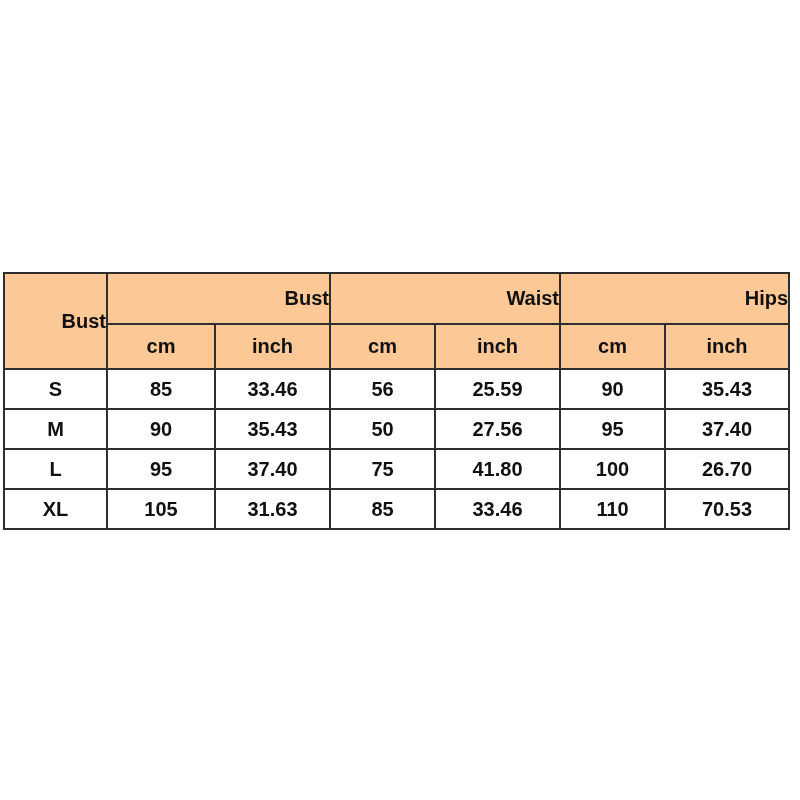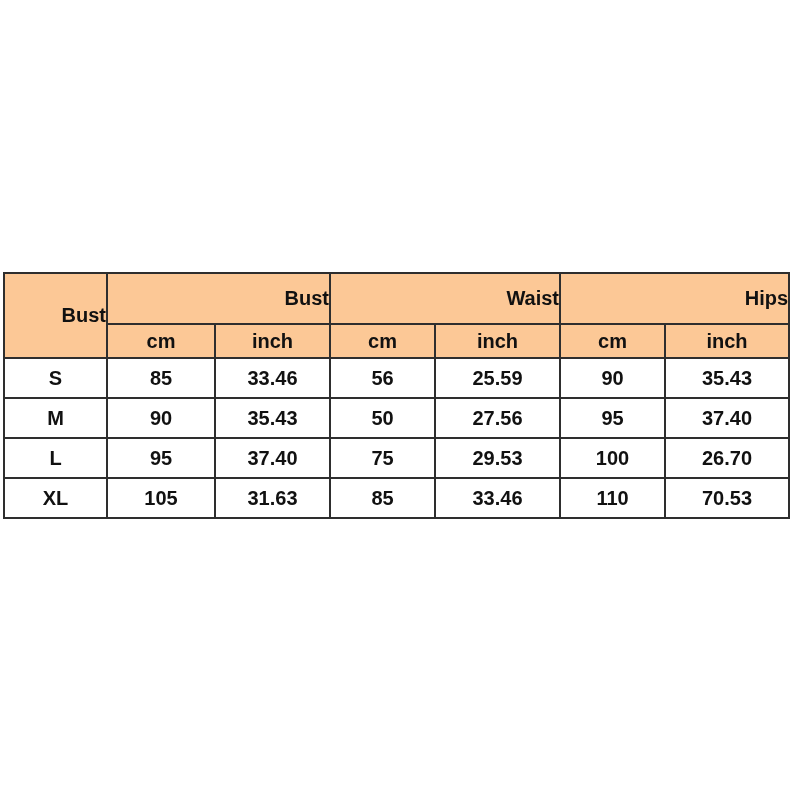--- a/index.html
+++ b/index.html
@@ -27,21 +27,21 @@
     vertical-align:middle;
     font-weight:bold;
     font-size:20px;
     color:var(--text);
     background:var(--body-bg);
   }
   table.size-chart thead th{
     background:var(--header-bg);
   }
   tr.group-row th{height:51px;text-align:right;}
-  tr.unit-row th{height:34px;}
+  tr.unit-row th{height:45px;}
   tr.data-row td{height:40px;}
 </style>
 </head>
 <body>
 
 <div class="canvas">
   <table class="size-chart">
     <colgroup>
       <col style="width:103px">
       <col style="width:108px">
@@ -84,21 +84,21 @@
         <td>50</td>
         <td>27.56</td>
         <td>95</td>
         <td>37.40</td>
       </tr>
       <tr class="data-row">
         <td>L</td>
         <td>95</td>
         <td>37.40</td>
         <td>75</td>
-        <td>29.53</td>
+        <td>41.80</td>
         <td>100</td>
         <td>26.70</td>
       </tr>
       <tr class="data-row">
         <td>XL</td>
         <td>105</td>
         <td>31.63</td>
         <td>85</td>
         <td>33.46</td>
         <td>110</td>

